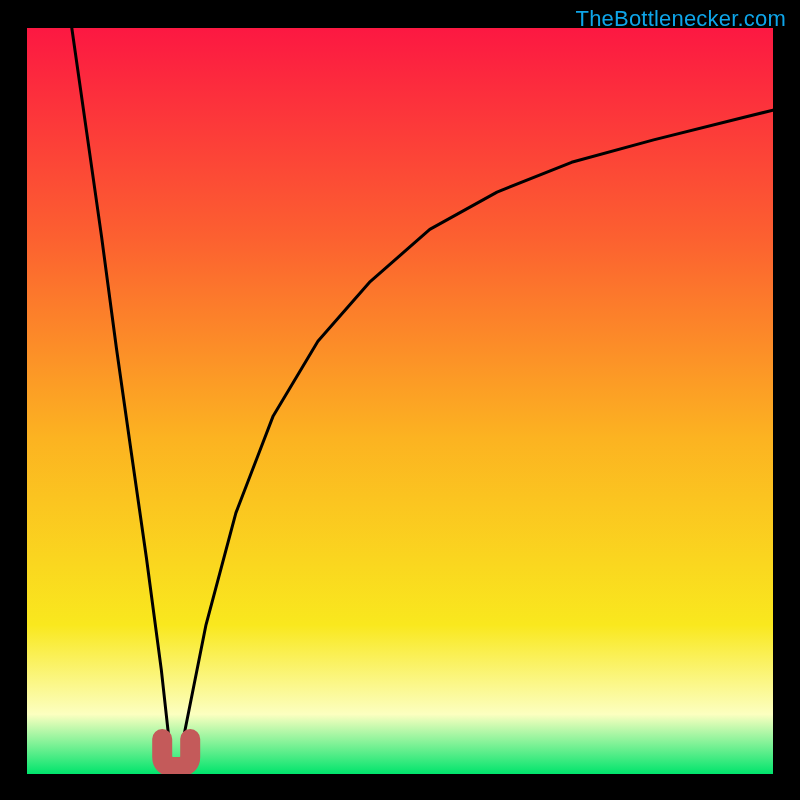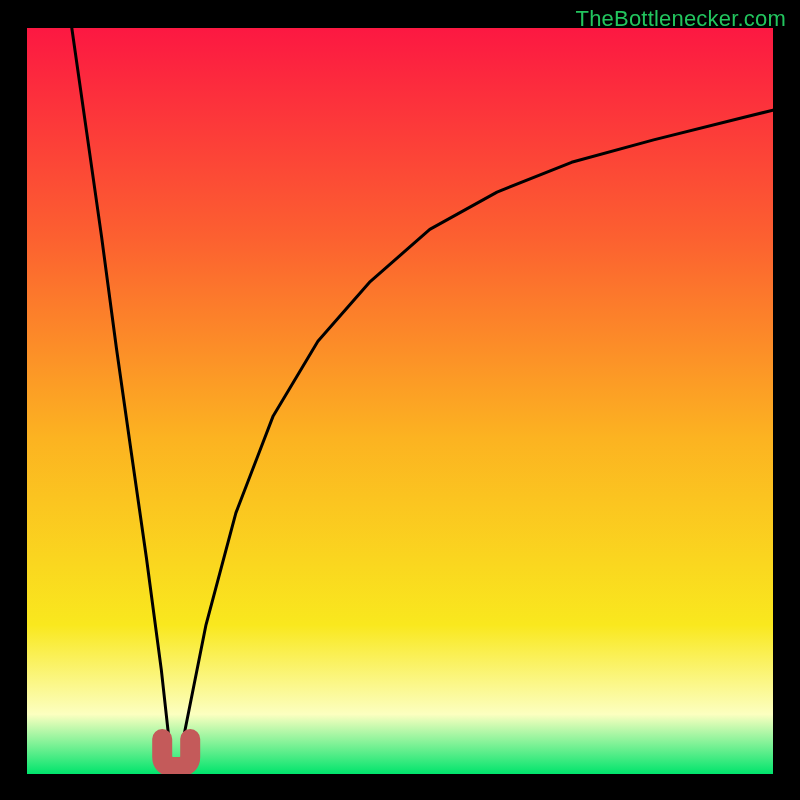--- a/index.html
+++ b/index.html
@@ -20,21 +20,21 @@
     position: absolute;
     top: 0;
     left: 0;
   }
   .attribution {
     position: absolute;
     top: 6px;
     right: 14px;
     font-family: Arial, Helvetica, sans-serif;
     font-size: 22px;
-    color: #22c55e;
+    color: #0ea5e9;
     letter-spacing: 0.2px;
   }
 </style>
 </head>
 <body>
 
 <div class="stage">
 
   <svg width="800" height="800" viewBox="0 0 800 800">
     <defs>

